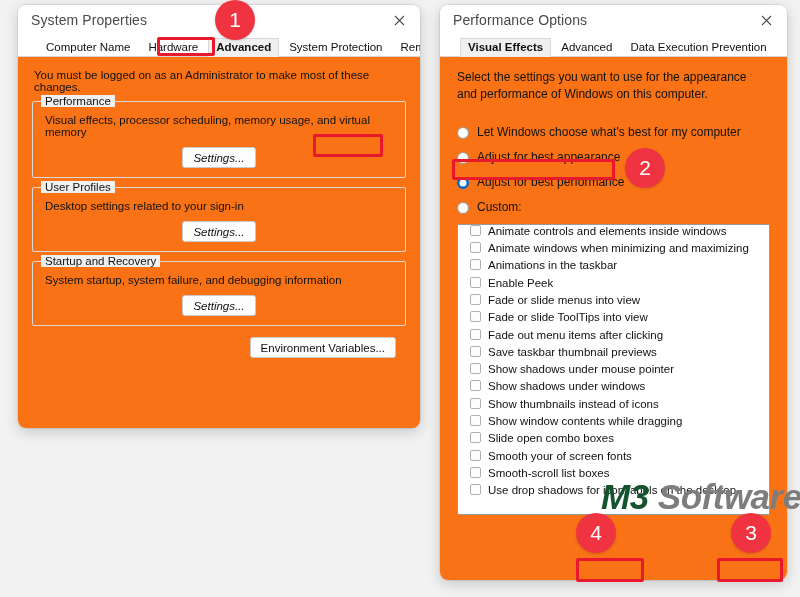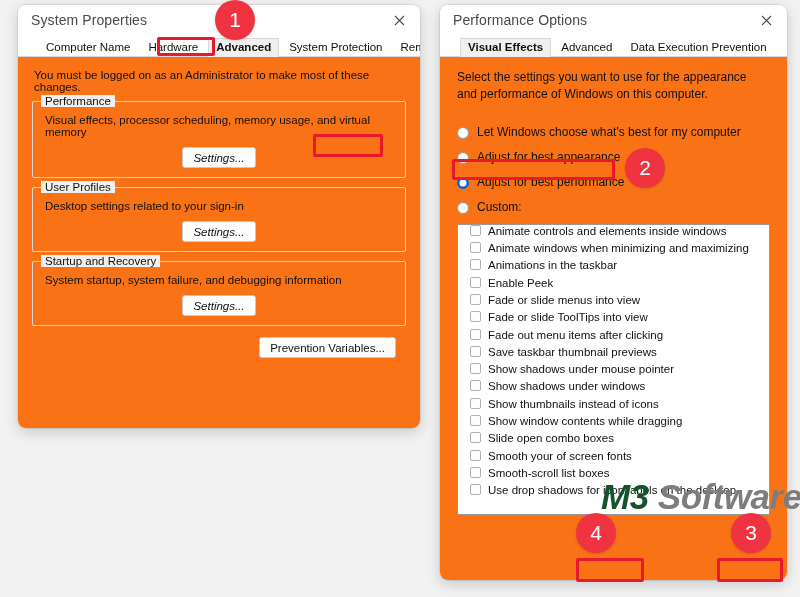--- a/index.html
+++ b/index.html
@@ -249,21 +249,21 @@
 
     <div class="group">
       <span class="legend">Startup and Recovery</span>
       <div class="desc">System startup, system failure, and debugging information</div>
       <div class="btnrow">
         <div class="btn">Settings...</div>
       </div>
     </div>
 
     <div class="row-right">
-      <div class="btn" style="min-width:118px;">Prevention Variables...</div>
+      <div class="btn" style="min-width:118px;">Environment Variables...</div>
     </div>
 
   </div>
 </div>
 
 <div class="dialog" id="perfopts">
 
   <div class="titlebar">
     <span class="title">Performance Options</span>
     <span class="closebtn">

